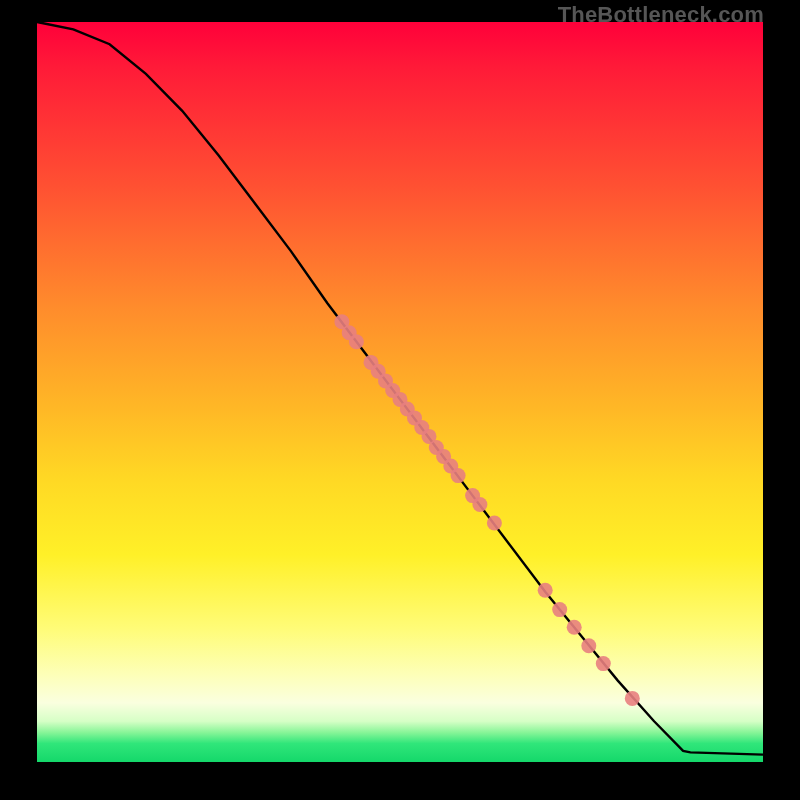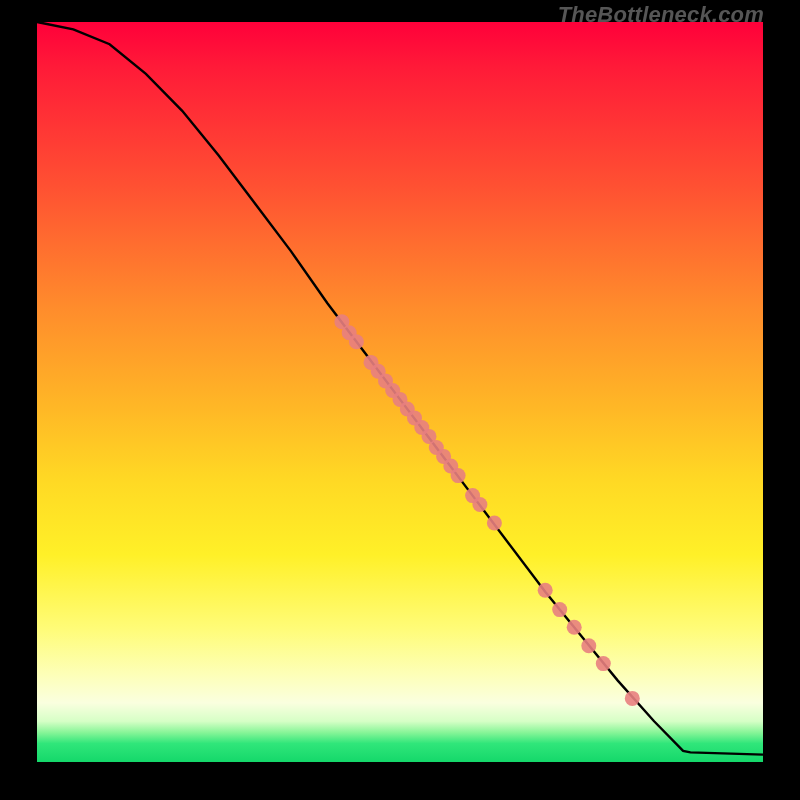--- a/index.html
+++ b/index.html
@@ -7,21 +7,20 @@
     padding: 0;
     width: 800px;
     height: 800px;
     background: #000;
     overflow: hidden;
   }
   .stage {
     position: relative;
     width: 800px;
     height: 688px;
-    font-style: italic;
   }
   .plot-area {
     position: absolute;
     left: 37px;
     top: 22px;
     width: 726px;
     height: 740px;
     
     background: linear-gradient(to bottom,
       #ff003a 0%,

